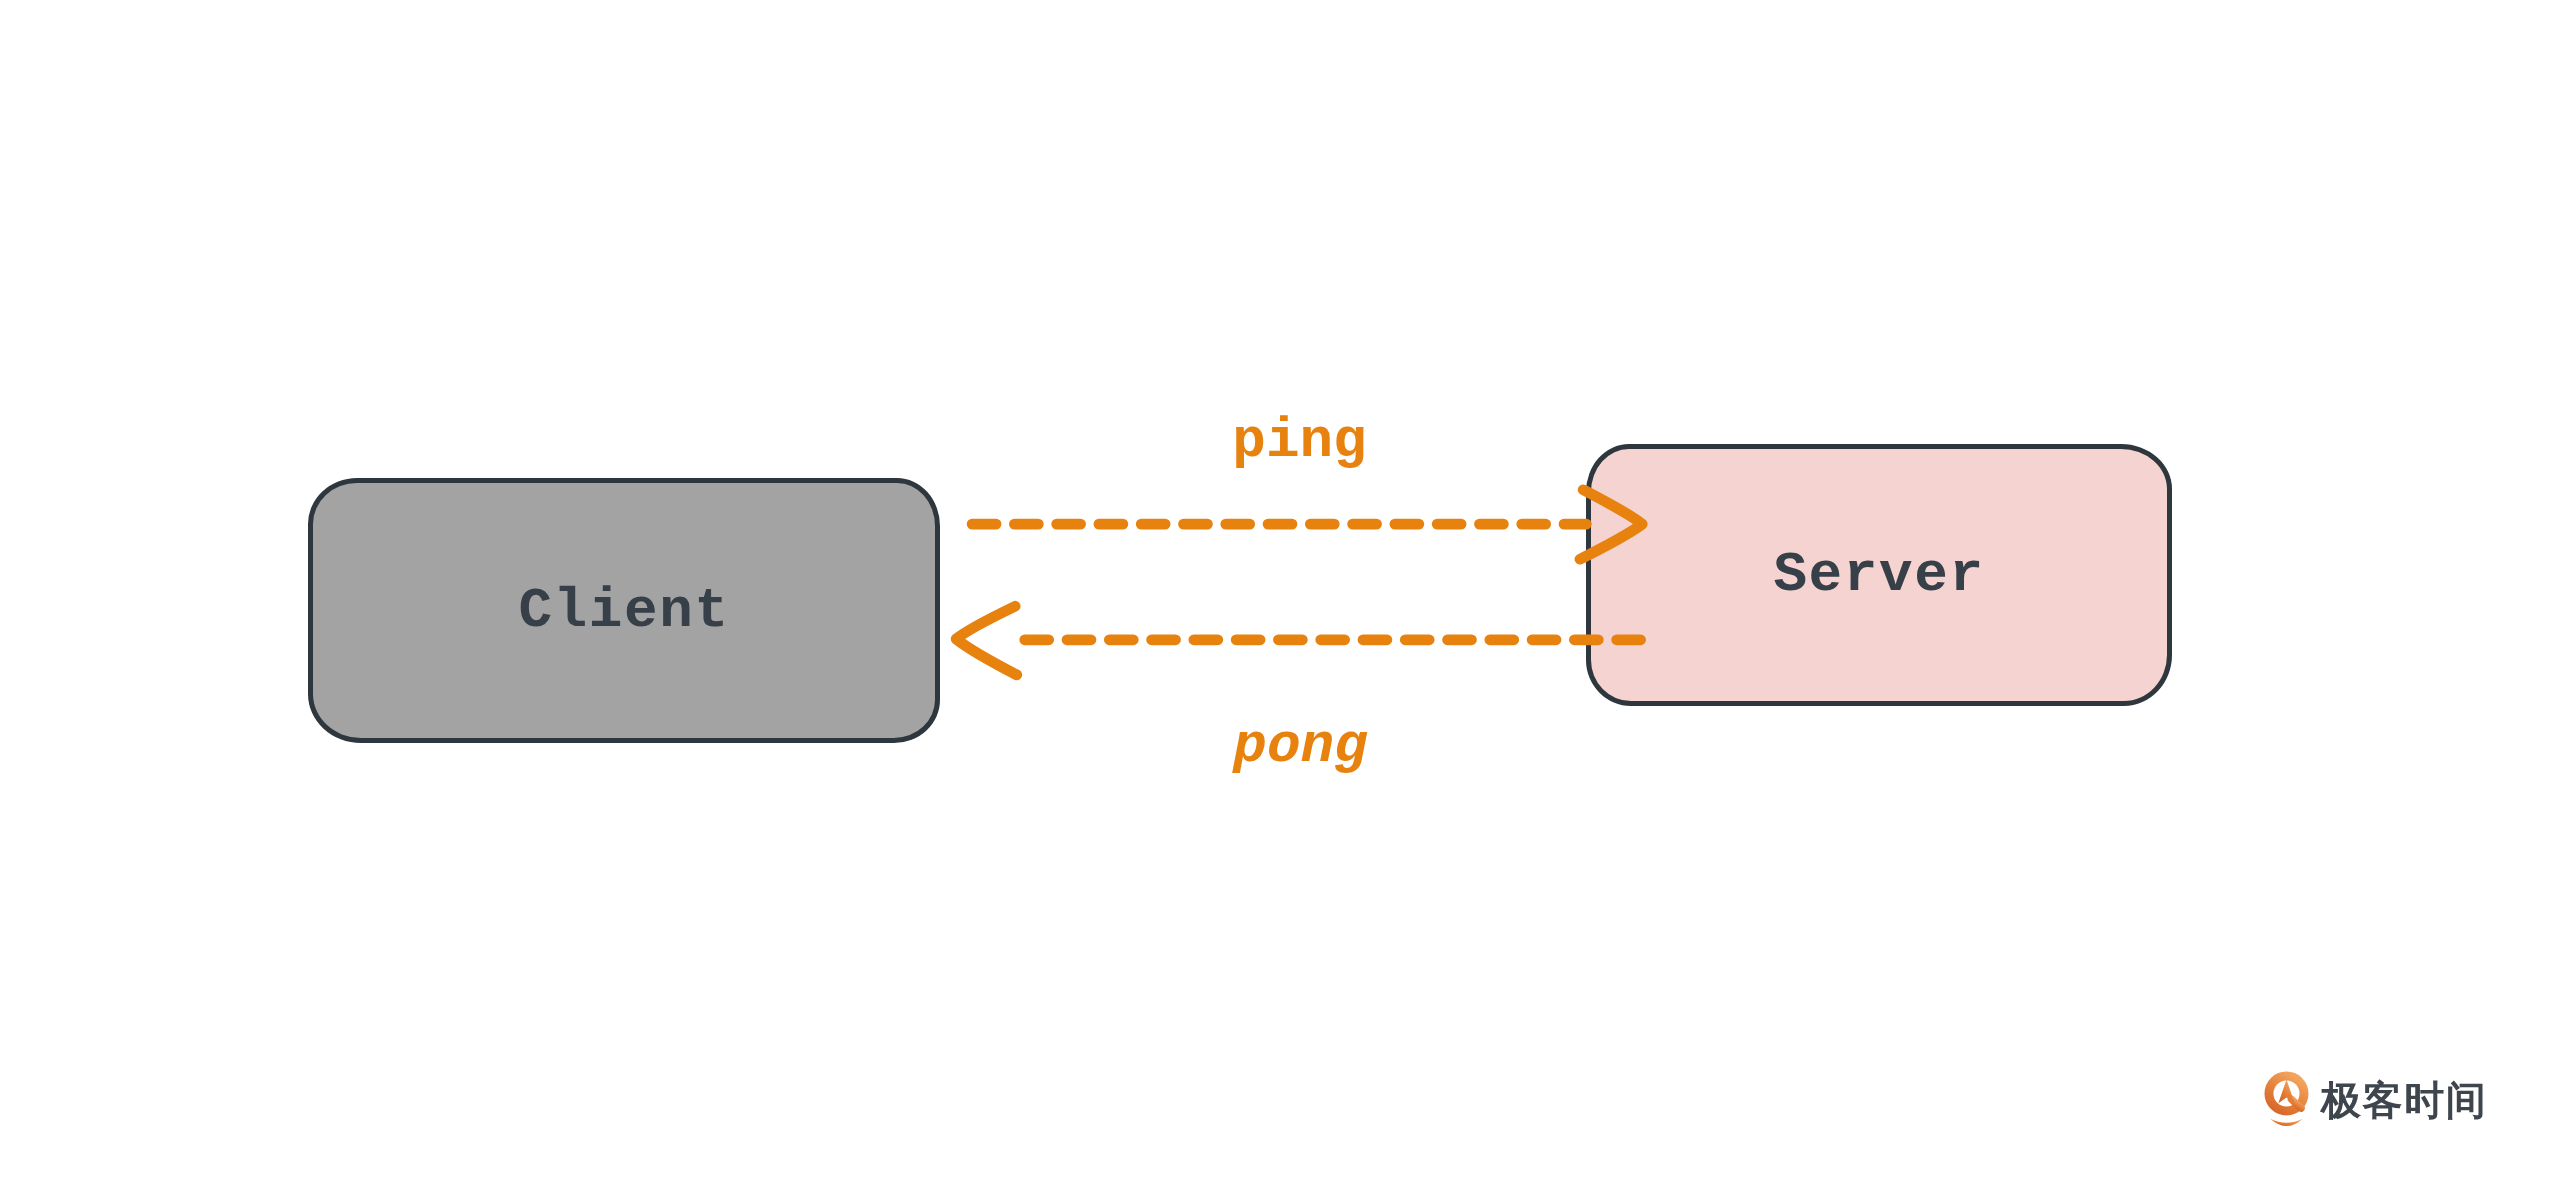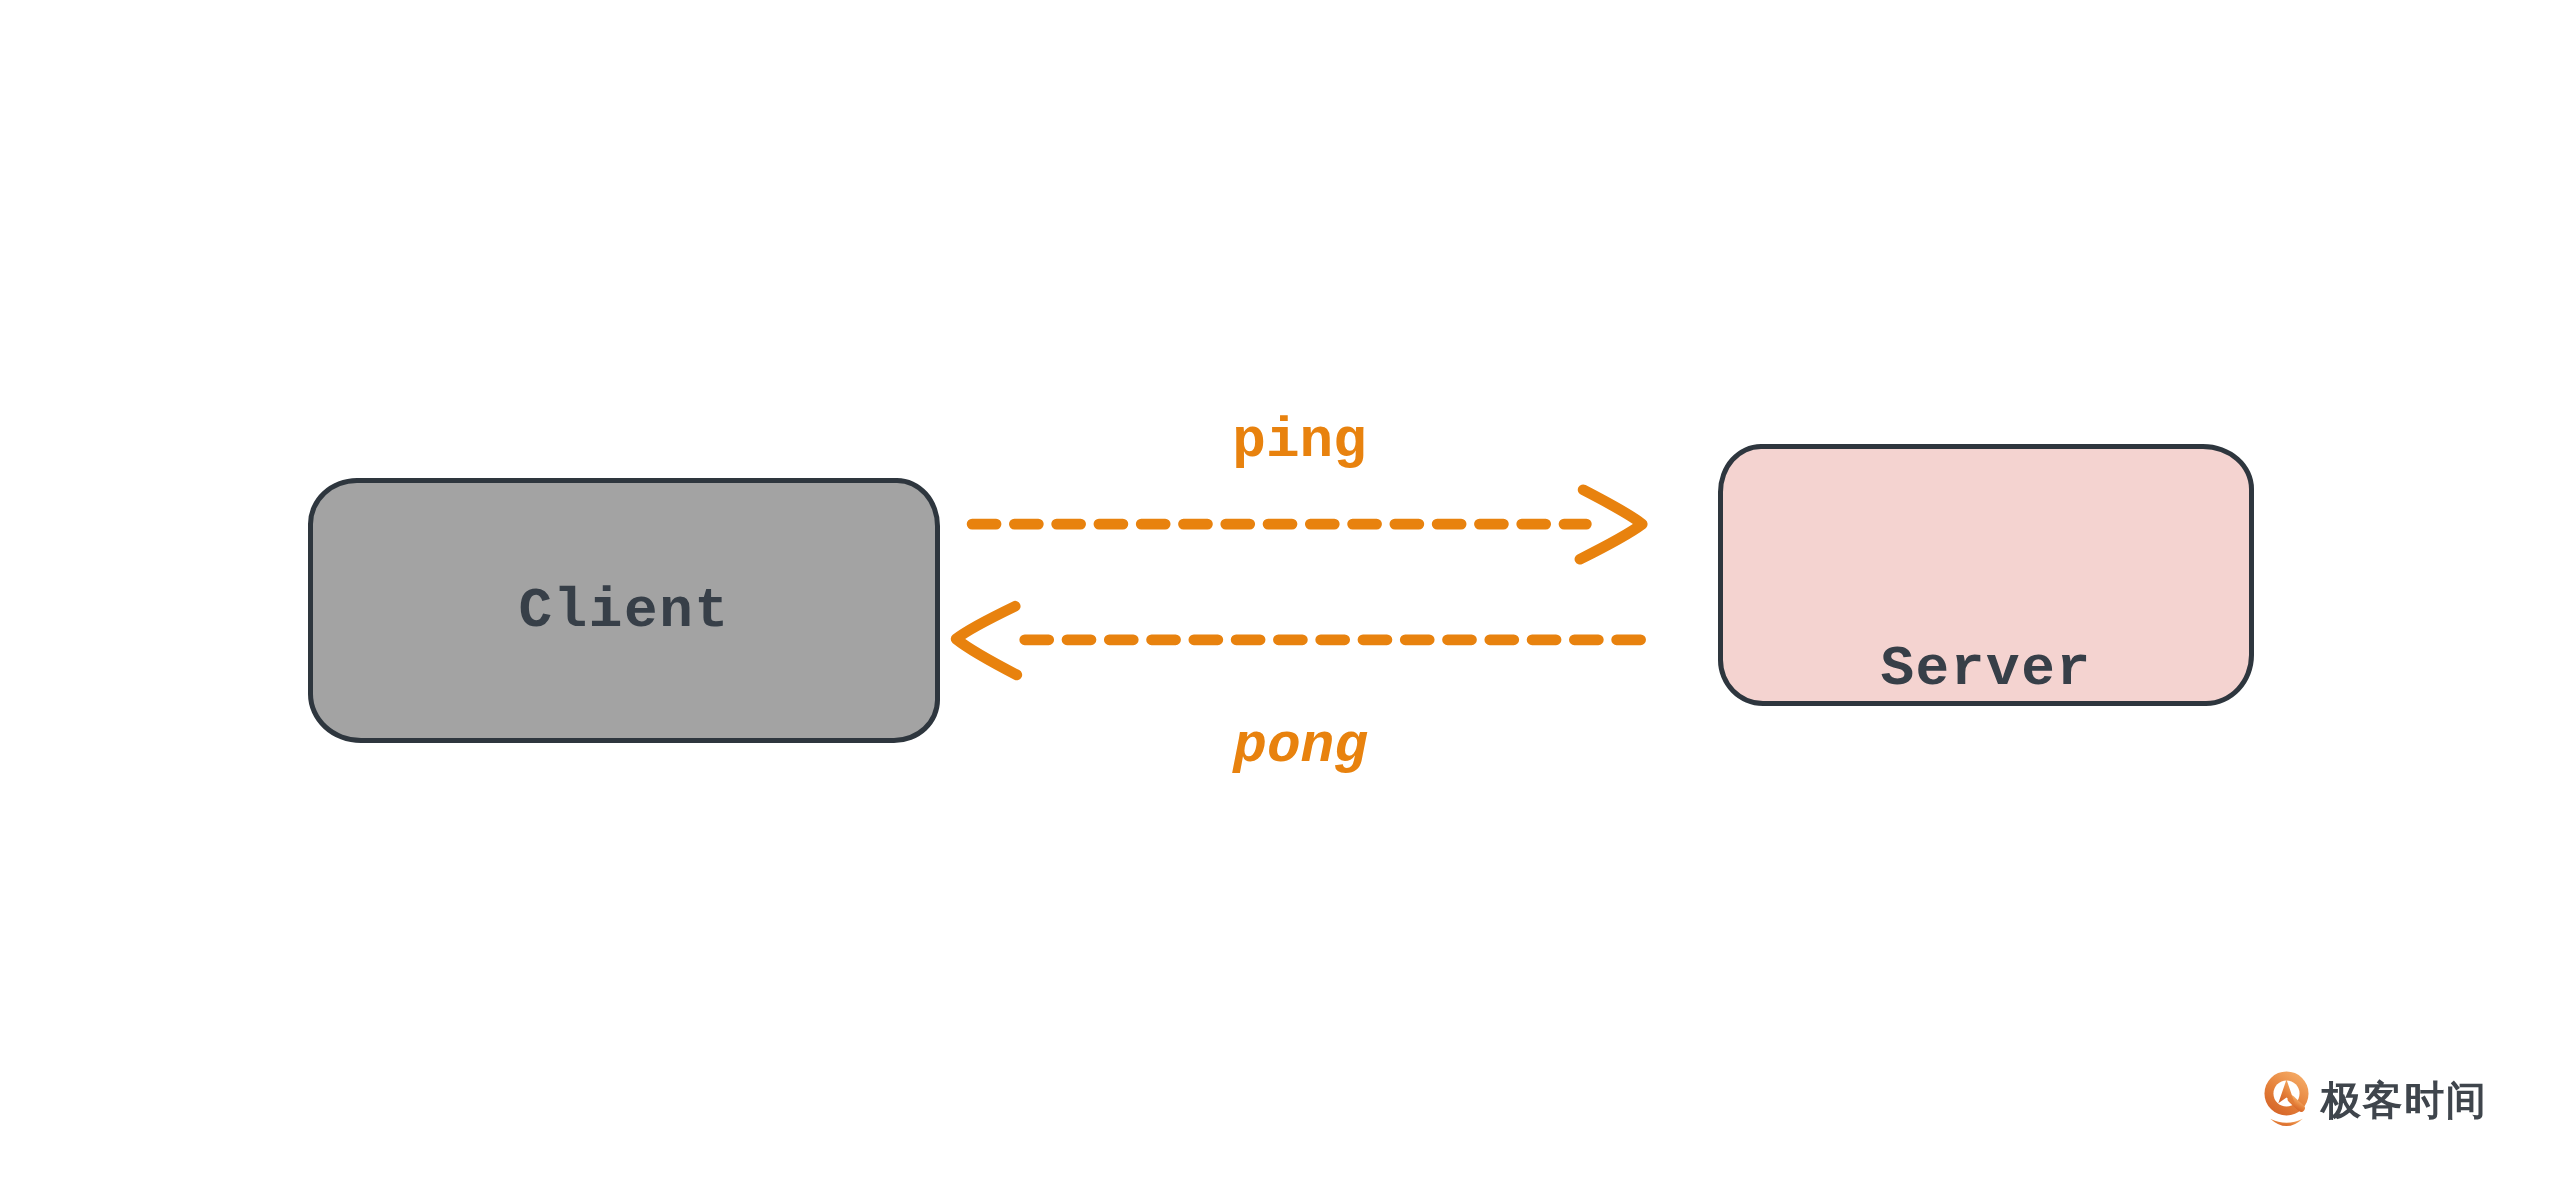--- a/index.html
+++ b/index.html
@@ -29,27 +29,26 @@
   }
   #client-node {
     left: 308px;
     top: 478px;
     width: 632px;
     height: 265px;
     background: #a3a3a3;
     border-radius: 49px 43px 46px 53px / 46px 48px 43px 49px;
   }
   #server-node {
-    left: 1718px;
+    left: 1586px;
     top: 444px;
-    width: 536px;
+    width: 586px;
     height: 262px;
     background: #f4d3d0;
     border-radius: 43px 51px 48px 45px / 48px 45px 51px 46px;
-    align-items: flex-end;
   }
   .edge-label {
     position: absolute;
     width: 383px;
     text-align: center;
     font-weight: bold;
     font-size: 56px;
     line-height: 80px;
     color: #e8820e;
   }

